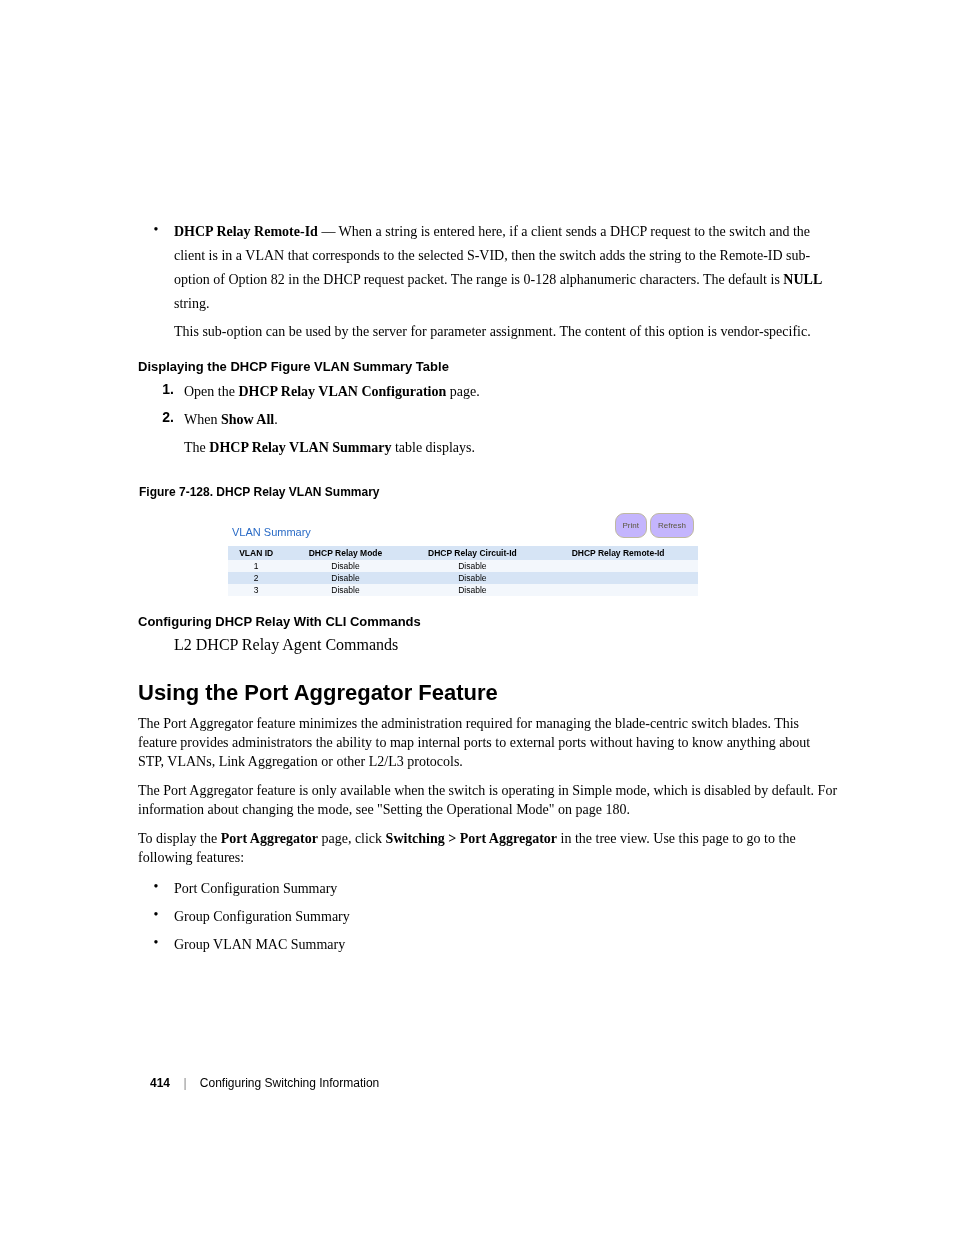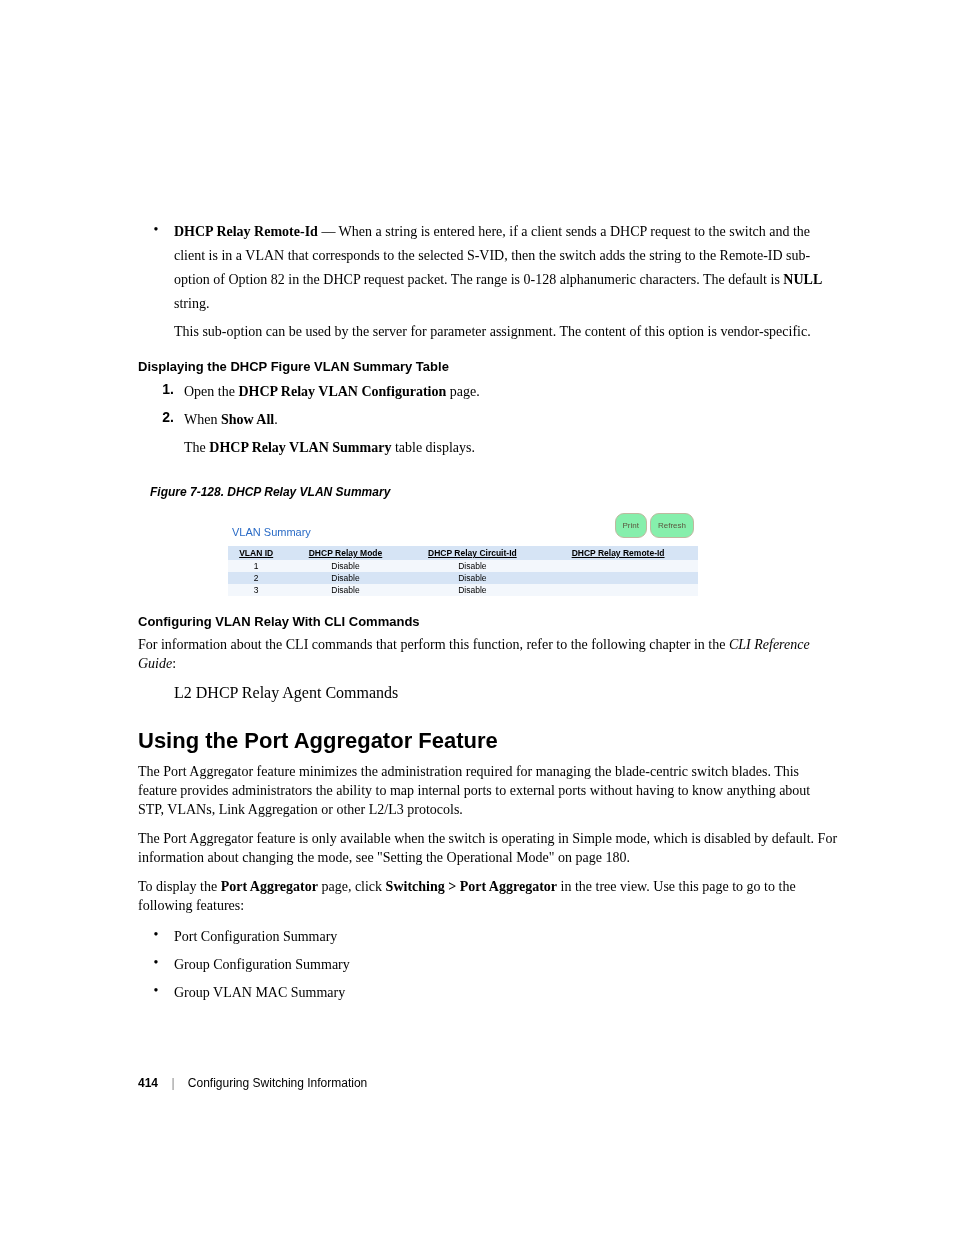--- a/index.html
+++ b/index.html
@@ -58,22 +58,21 @@
   .section-h4 {
     font-family: Arial, Helvetica, sans-serif;
     font-weight: bold;
     font-size: 13px;
     margin: 18px 0 6px 0;
   }
   .fig-caption {
     font-family: Arial, Helvetica, sans-serif;
     font-weight: bold;
     font-size: 12px;
-    margin: 28px 0 10px 12px;
-    font-style: italic;
+    margin: 28px 0 10px 1px;
   }
   .h2 {
     font-family: Arial, Helvetica, sans-serif;
     font-weight: bold;
     font-size: 22px;
     margin: 26px 0 8px 0;
   }
   .body-p {
     font-size: 14px;
     line-height: 19px;
@@ -101,51 +100,50 @@
   .fig-title {
     color: #2a6bc6;
     font-size: 11px;
   }
   .fig-btns { display: flex; gap: 3px; }
   .fig-btn {
     border: 1px solid #bfb9a0;
     border-radius: 9px;
     font-size: 8px;
     padding: 7px 7px;
-    background: #86efac;
+    background: #c4b5fd;
     color: #5b573f;
   }
   table.vlan {
     border-collapse: collapse;
     width: 100%;
     font-size: 8.5px;
   }
   table.vlan th {
     background: #d6e4f5;
     color: #000;
     font-weight: bold;
     padding: 2px 3px;
     border: 0;
-    text-decoration: underline;
   }
   table.vlan td {
     padding: 1px 3px;
     text-align: center;
     border: 0;
   }
   table.vlan tr.even td { background: #d6e4f5; }
   table.vlan tr.odd td  { background: #f3f7fc; }
   table.vlan th:nth-child(1), table.vlan td:nth-child(1) { width: 12%; }
   table.vlan th:nth-child(2), table.vlan td:nth-child(2) { width: 26%; }
   table.vlan th:nth-child(3), table.vlan td:nth-child(3) { width: 28%; }
   table.vlan th:nth-child(4), table.vlan td:nth-child(4) { width: 34%; }
 
   .footer {
     position: absolute;
-    left: 138px;
+    left: 150px;
     bottom: 145px;
     font-family: Arial, Helvetica, sans-serif;
     font-size: 12px;
   }
   .footer .pg { font-weight: bold; }
   .footer .sep { margin: 0 10px; color: #888; }
 </style>
 </head>
 <body>
 
@@ -210,24 +208,21 @@
       <tr class="odd">
         <td>3</td>
         <td>Disable</td>
         <td>Disable</td>
         <td></td>
       </tr>
     </tbody>
       </table>
   </div>
 
-  <div class="section-h4">Configuring VLAN Relay With CLI Commands</div>
-  <p class="body-p">
-    <span>For information about the CLI commands that perform this function, refer to the following chapter in the </span><span class="italic">CLI Reference Guide</span><span>:</span>
-  </p>
+  <div class="section-h4">Configuring DHCP Relay With CLI Commands</div>
   <p class="body-ind">L2 DHCP Relay Agent Commands</p>
 
   <div class="h2">Using the Port Aggregator Feature</div>
   <p class="body-p">The Port Aggregator feature minimizes the administration required for managing the blade-centric switch blades. This feature provides administrators the ability to map internal ports to external ports without having to know anything about STP, VLANs, Link Aggregation or other L2/L3 protocols.</p>
   <p class="body-p">The Port Aggregator feature is only available when the switch is operating in Simple mode, which is disabled by default. For information about changing the mode, see "Setting the Operational Mode" on page 180.</p>
   <p class="body-p">
     <span>To display the </span><b>Port Aggregator</b><span> page, click </span><b>Switching &gt; Port Aggregator</b><span> in the tree view. Use this page to go to the following features:</span>
   </p>
 
   <div class="bullet-row">

